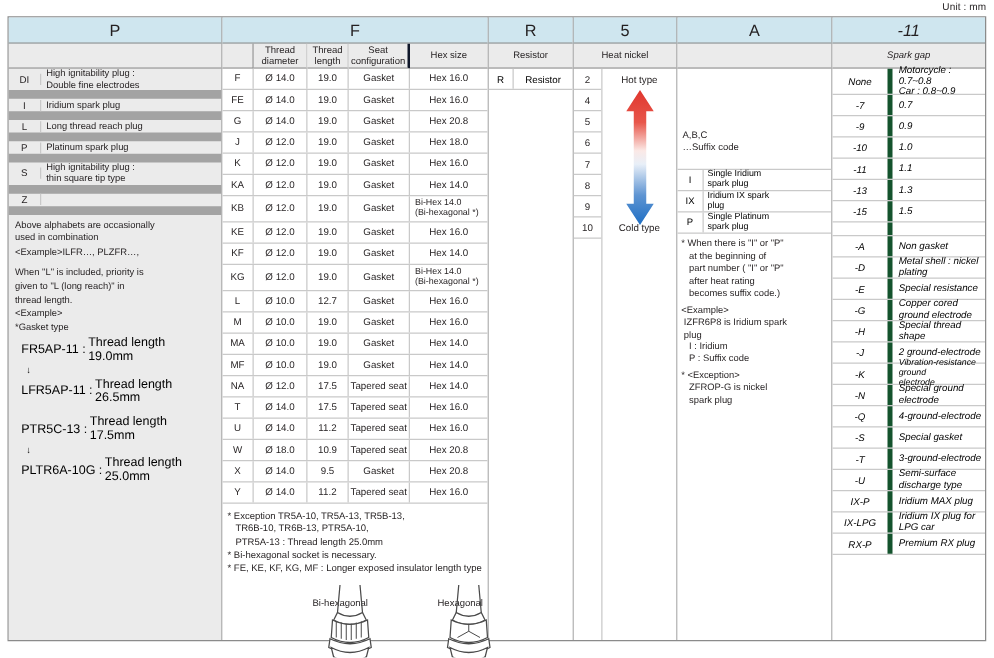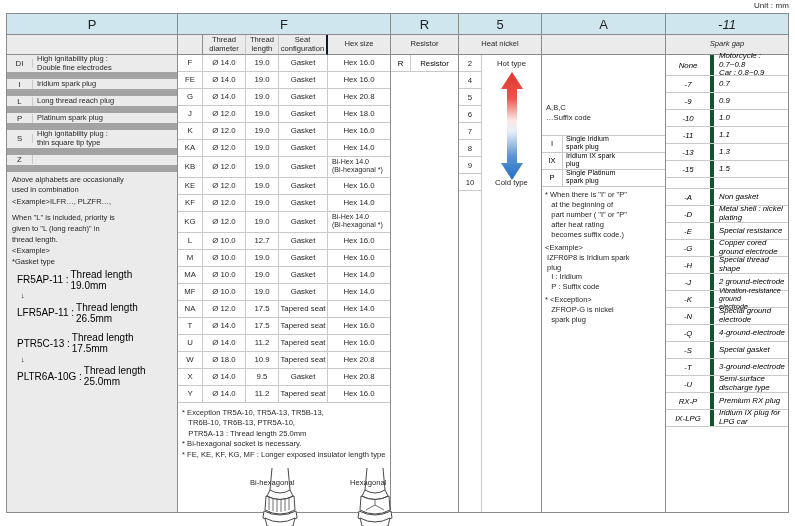--- a/index.html
+++ b/index.html
@@ -624,25 +624,29 @@
           </div>
           <div class="g-row">
             <div class="g-c0">-T</div>
             <div class="g-c1" style="white-space: pre-line;">3-ground-electrode</div>
           </div>
           <div class="g-row">
             <div class="g-c0">-U</div>
             <div class="g-c1" style="white-space: pre-line;">Semi-surface discharge type</div>
           </div>
           <div class="g-row">
+            <div class="g-c0">IX-P</div>
+            <div class="g-c1" style="white-space: pre-line;">Iridium MAX plug</div>
+          </div>
+          <div class="g-row">
+            <div class="g-c0">IX-LPG</div>
+            <div class="g-c1" style="white-space: pre-line;">Iridium IX plug for LPG car</div>
+          </div>
+          <div class="g-row">
             <div class="g-c0">RX-P</div>
             <div class="g-c1" style="white-space: pre-line;">Premium RX plug</div>
-          </div>
-          <div class="g-row">
-            <div class="g-c0">IX-LPG</div>
-            <div class="g-c1" style="white-space: pre-line;">Iridium IX plug for LPG car</div>
           </div>
           <div class="g-fill"></div>
         </div>
     </div>
 
   </div>
 </div>
 
 </body></html>

